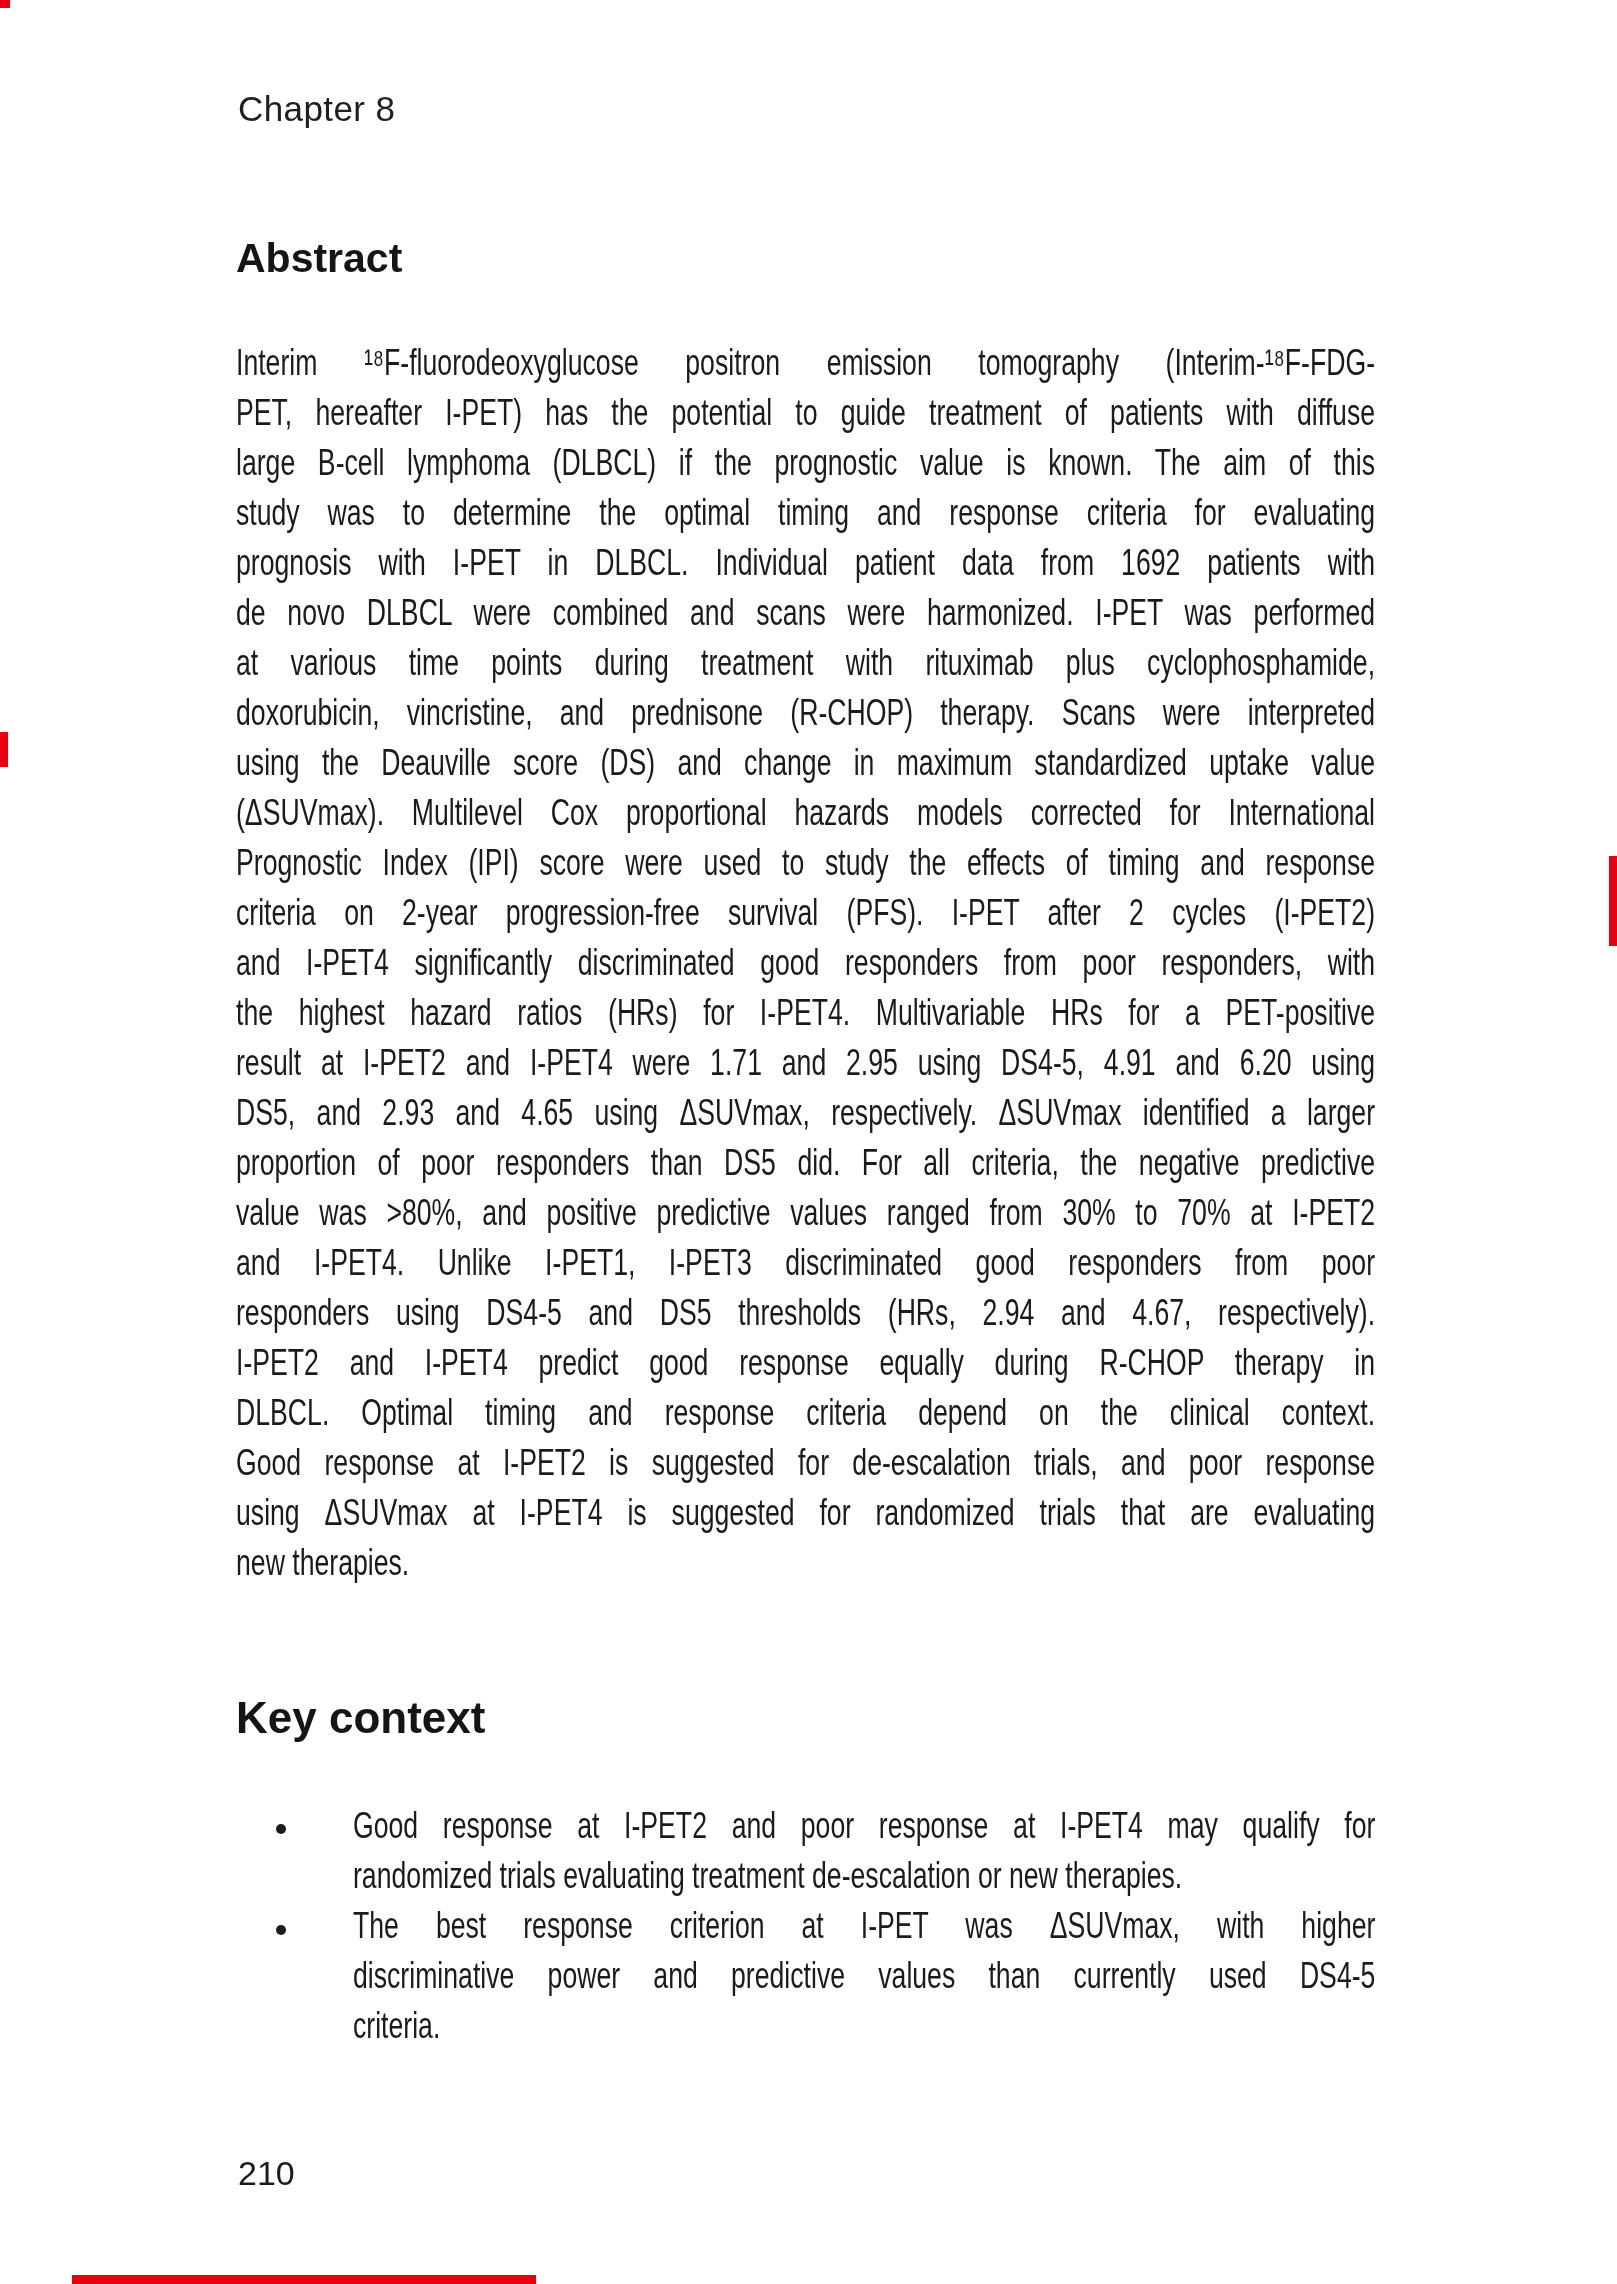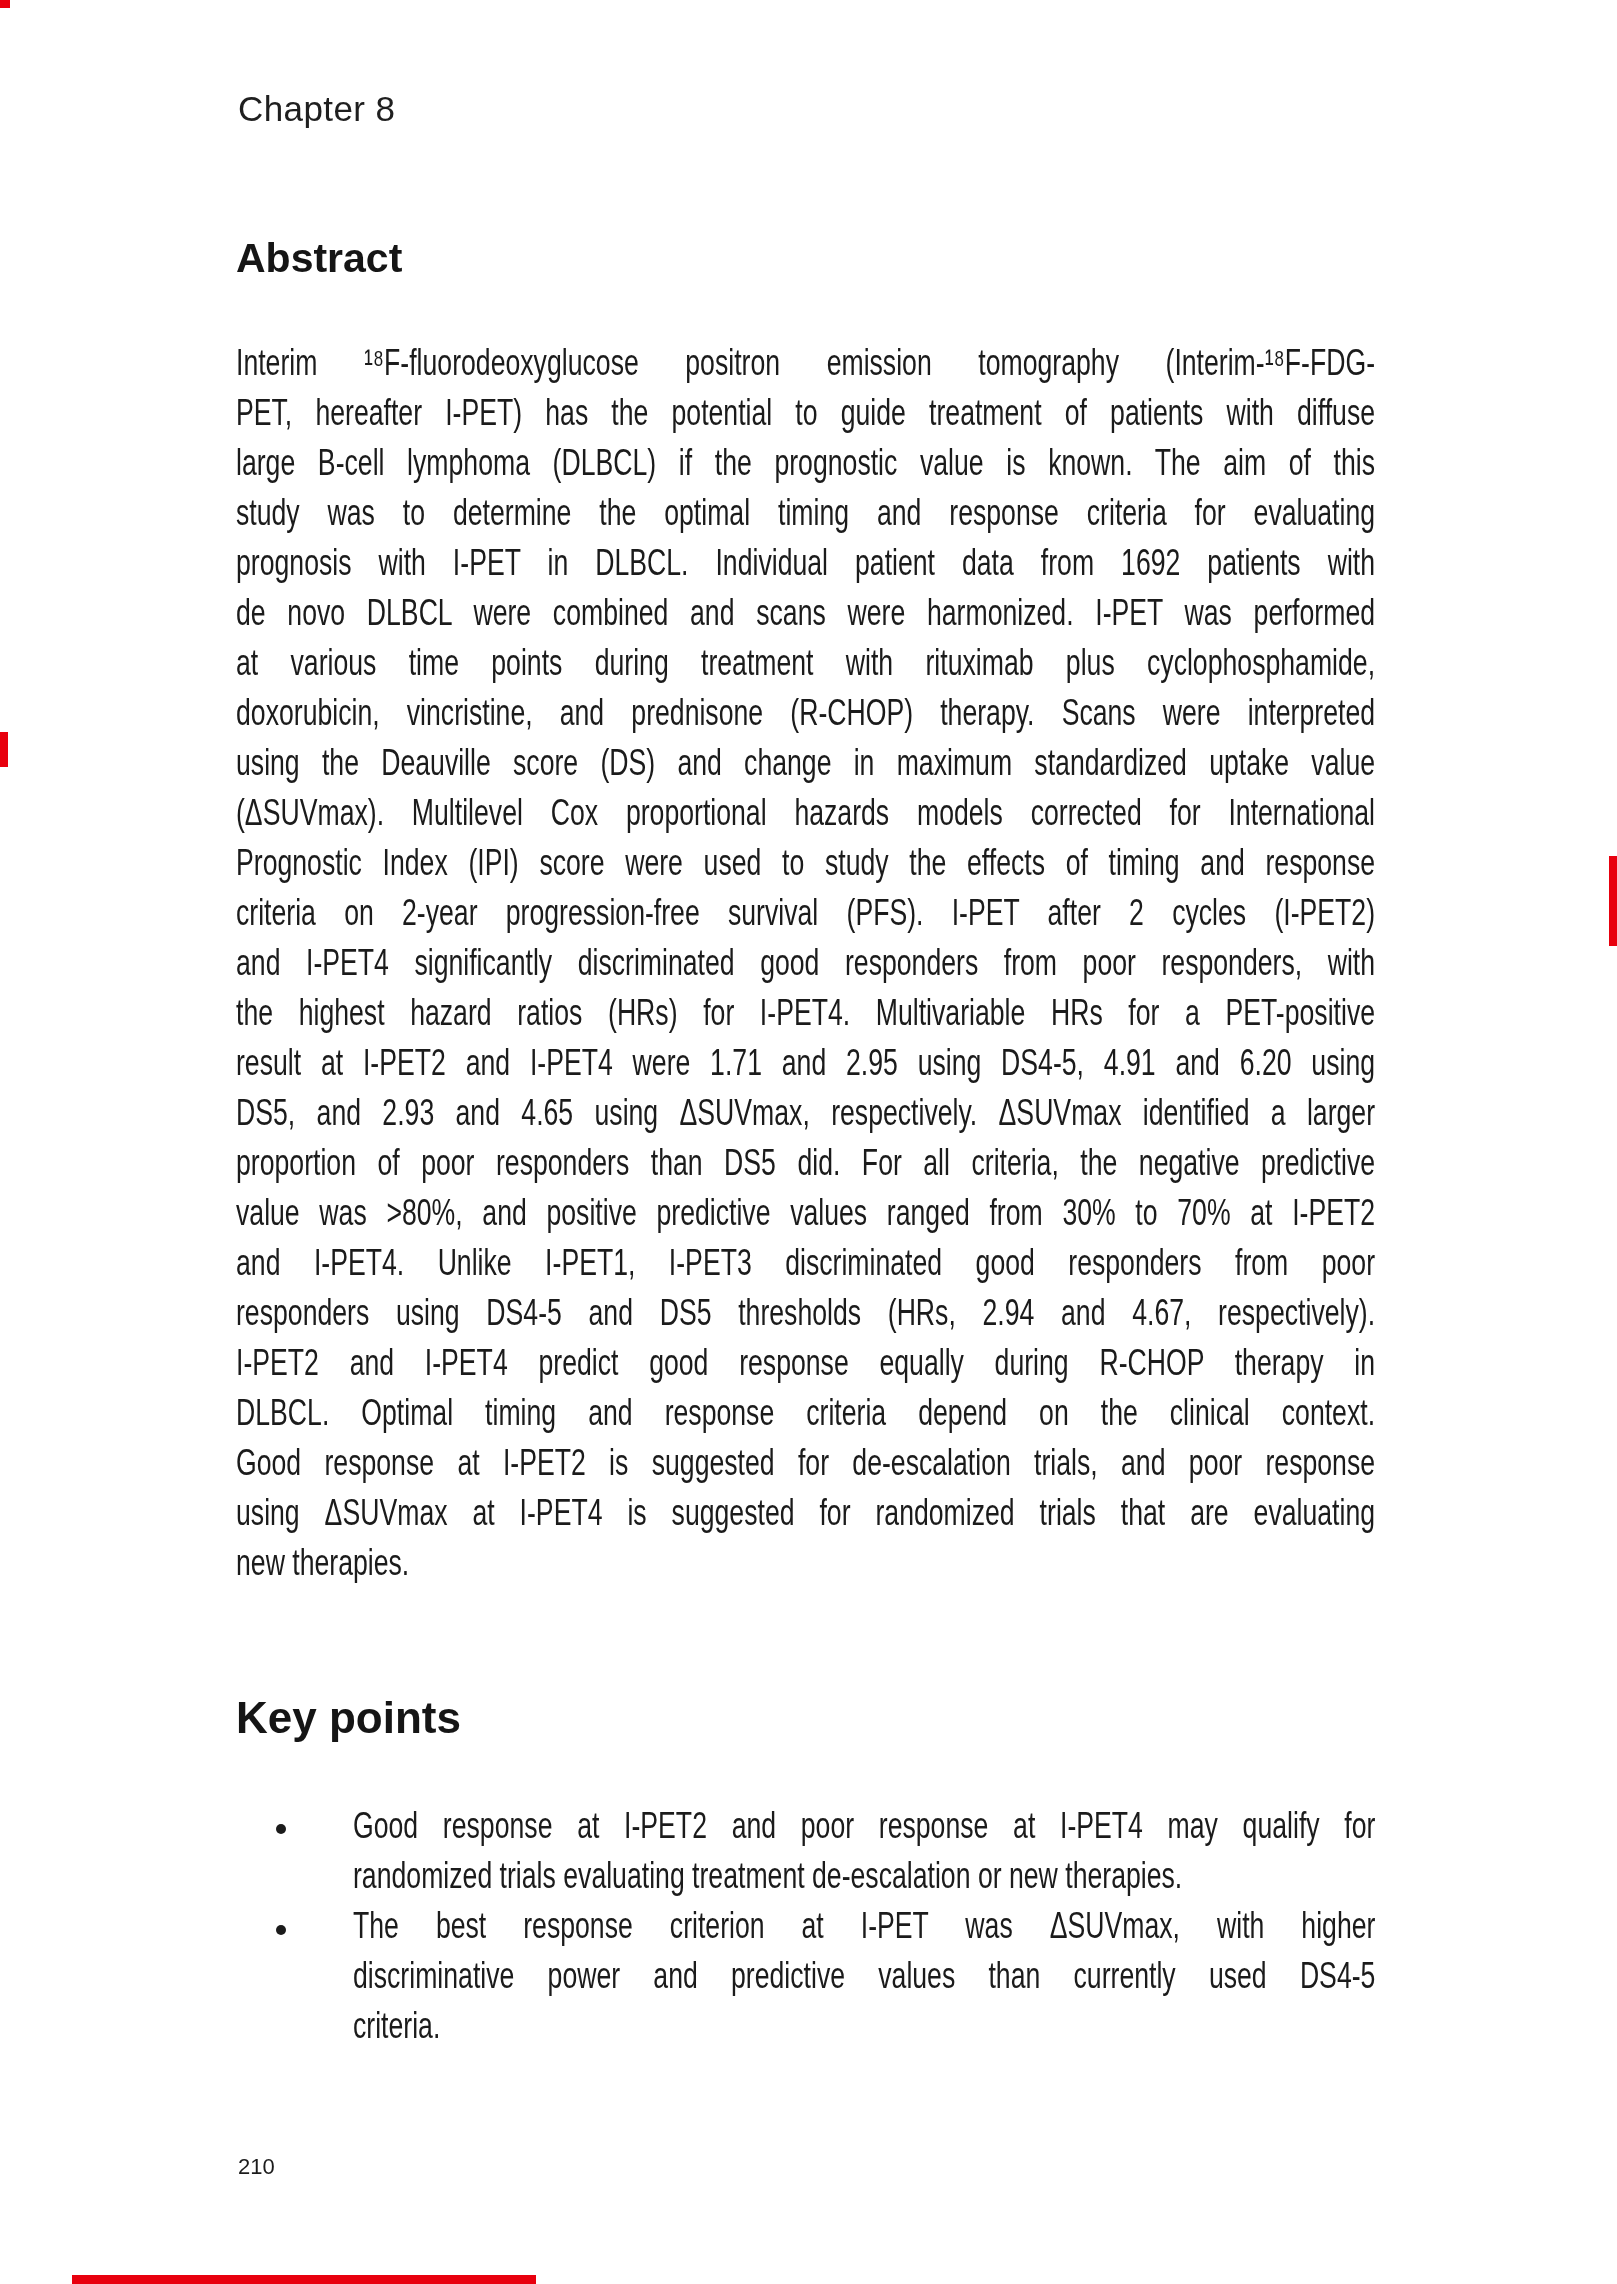--- a/index.html
+++ b/index.html
@@ -77,21 +77,21 @@
     background: #1b1b1b;
   }
   .bullet-dot-1 { left: 276px; top: 1824px; }
   .bullet-dot-2 { left: 276px; top: 1925px; }
 
   
   .page-number {
     position: absolute;
     left: 238px;
     top: 2156px;
-    font-size: 22px;
+    font-size: 34px;
     line-height: 1;
   }
 
   
   .edge-artifact { position: absolute; }
   .artifact-top-left { left: 0; top: 0; width: 10px; height: 8.4px; }
   .artifact-left { left: 0; top: 732px; width: 8.4px; height: 35px; }
   .artifact-right { left: 1609px; top: 856px; width: 8.4px; height: 90px; }
   .artifact-bottom { left: 72px; top: 2275px; width: 464px; height: 9px; }
 </style>
@@ -155,21 +155,21 @@
 
       <div class="jline">DLBCL. Optimal timing and response criteria depend on the clinical context.</div>
 
       <div class="jline">Good response at I-PET2 is suggested for de-escalation trials, and poor response</div>
 
       <div class="jline">using ΔSUVmax at I-PET4 is suggested for randomized trials that are evaluating</div>
 
       <div class="jline">new therapies.</div>
     </div>
 
-  <div class="heading keypoints-heading">Key points</div>
+  <div class="heading keypoints-heading">Key context</div>
 
   <span class="bullet-dot bullet-dot-1"></span>
   <span class="bullet-dot bullet-dot-2"></span>
 
   <div class="bullets-block">
     <div class="bullet-group">
       <div class="jline">Good response at I-PET2 and poor response at I-PET4 may qualify for</div>
       <div class="jline">randomized trials evaluating treatment de-escalation or new therapies.</div>
     </div>
     <div class="bullet-group">

